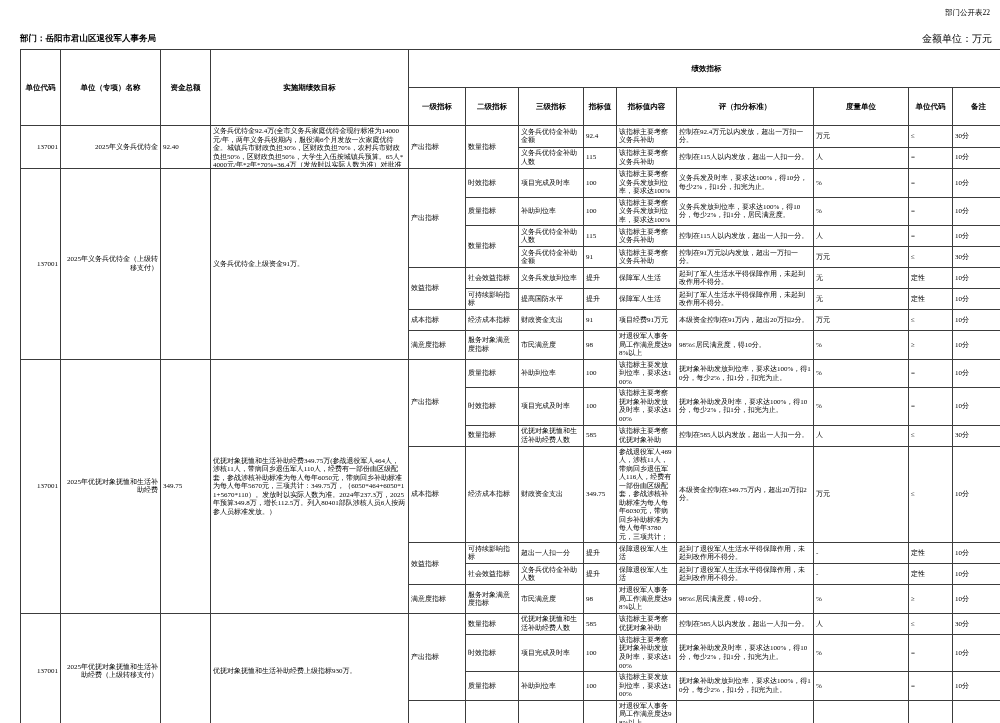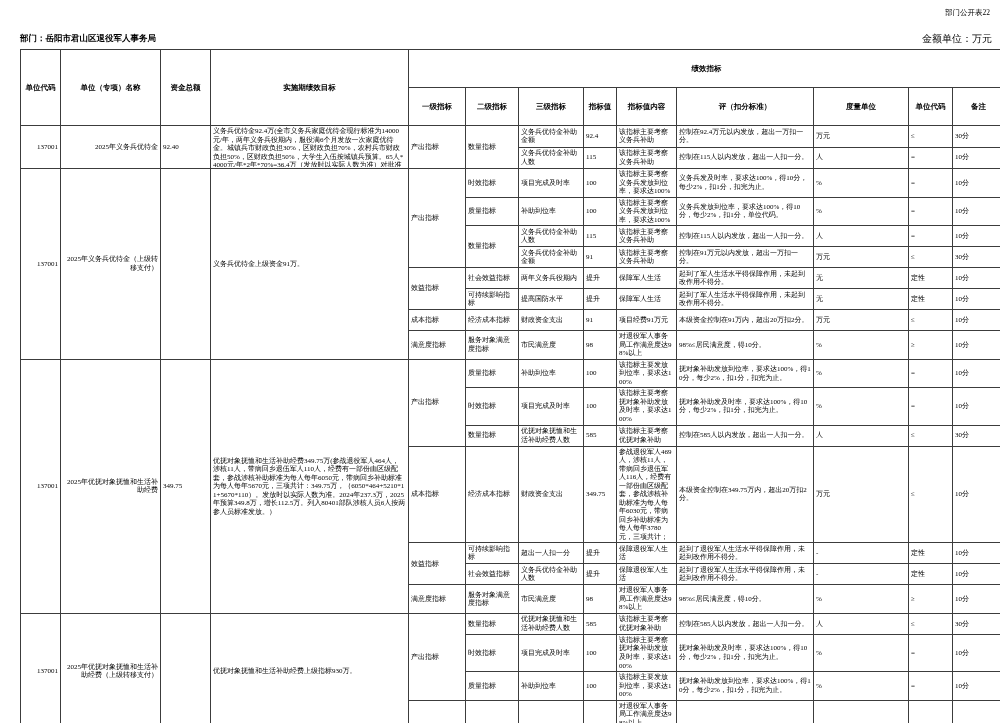--- a/index.html
+++ b/index.html
@@ -183,21 +183,21 @@
           <td>
             <div class="cc">补助到位率</div>
           </td>
           <td>
             <div class="cc num">100</div>
           </td>
           <td>
             <div class="cc">该指标主要考察义务兵发放到位率，要求达100%</div>
           </td>
           <td>
-            <div class="cc">义务兵发放到位率，要求达100%，得10分，每少2%，扣1分，单位代码。</div>
+            <div class="cc">义务兵发放到位率，要求达100%，得10分，每少2%，扣1分，居民满意度。</div>
           </td>
           <td>
             <div class="cc">%</div>
           </td>
           <td>
             <div class="cc">=</div>
           </td>
           <td>
             <div class="cc">10分</div>
           </td>
@@ -252,21 +252,21 @@
           </td>
         </tr>
         <tr>
           <td rowspan="2">
             <div class="cc">效益指标</div>
           </td>
           <td>
             <div class="cc">社会效益指标</div>
           </td>
           <td>
-            <div class="cc">两年义务兵役期内</div>
+            <div class="cc">义务兵发放到位率</div>
           </td>
           <td>
             <div class="cc">提升</div>
           </td>
           <td>
             <div class="cc">保障军人生活</div>
           </td>
           <td>
             <div class="cc">起到了军人生活水平得保障作用，未起到改作用不得分。</div>
           </td>
@@ -368,21 +368,21 @@
           <td rowspan="7">
             <div class="cc ctr">137001</div>
           </td>
           <td rowspan="7">
             <div class="cc ctr">2025年优抚对象抚恤和生活补助经费</div>
           </td>
           <td rowspan="7">
             <div class="cc num">349.75</div>
           </td>
           <td rowspan="7">
-            <div class="cc">优抚对象抚恤和生活补助经费349.75万(参战退役军人464人，涉核11人，带病回乡退伍军人110人，经费有一部份由区级配套，参战涉核补助标准为每人每年6050元，带病回乡补助标准为每人每年5670元，三项共计：349.75万，（6050*464+5210*11+5670*110）。发放时以实际人数为准。2024年237.3万，2025年预算349.8万，增长112.5万。列入80401部队涉核人员6人按两参人员标准发放。）</div>
+            <div class="cc">优抚对象抚恤和生活补助经费349.75万(参战退役军人464人，涉核11人，带病回乡退伍军人110人，经费有一部份由区级配套，参战涉核补助标准为每人每年6050元，带病回乡补助标准为每人每年5670元，三项共计：349.75万，（6050*464+6050*11+5670*110）。发放时以实际人数为准。2024年237.3万，2025年预算349.8万，增长112.5万。列入80401部队涉核人员6人按两参人员标准发放。）</div>
           </td>
           <td rowspan="3">
             <div class="cc">产出指标</div>
           </td>
           <td>
             <div class="cc">质量指标</div>
           </td>
           <td>
             <div class="cc">补助到位率</div>
           </td>

